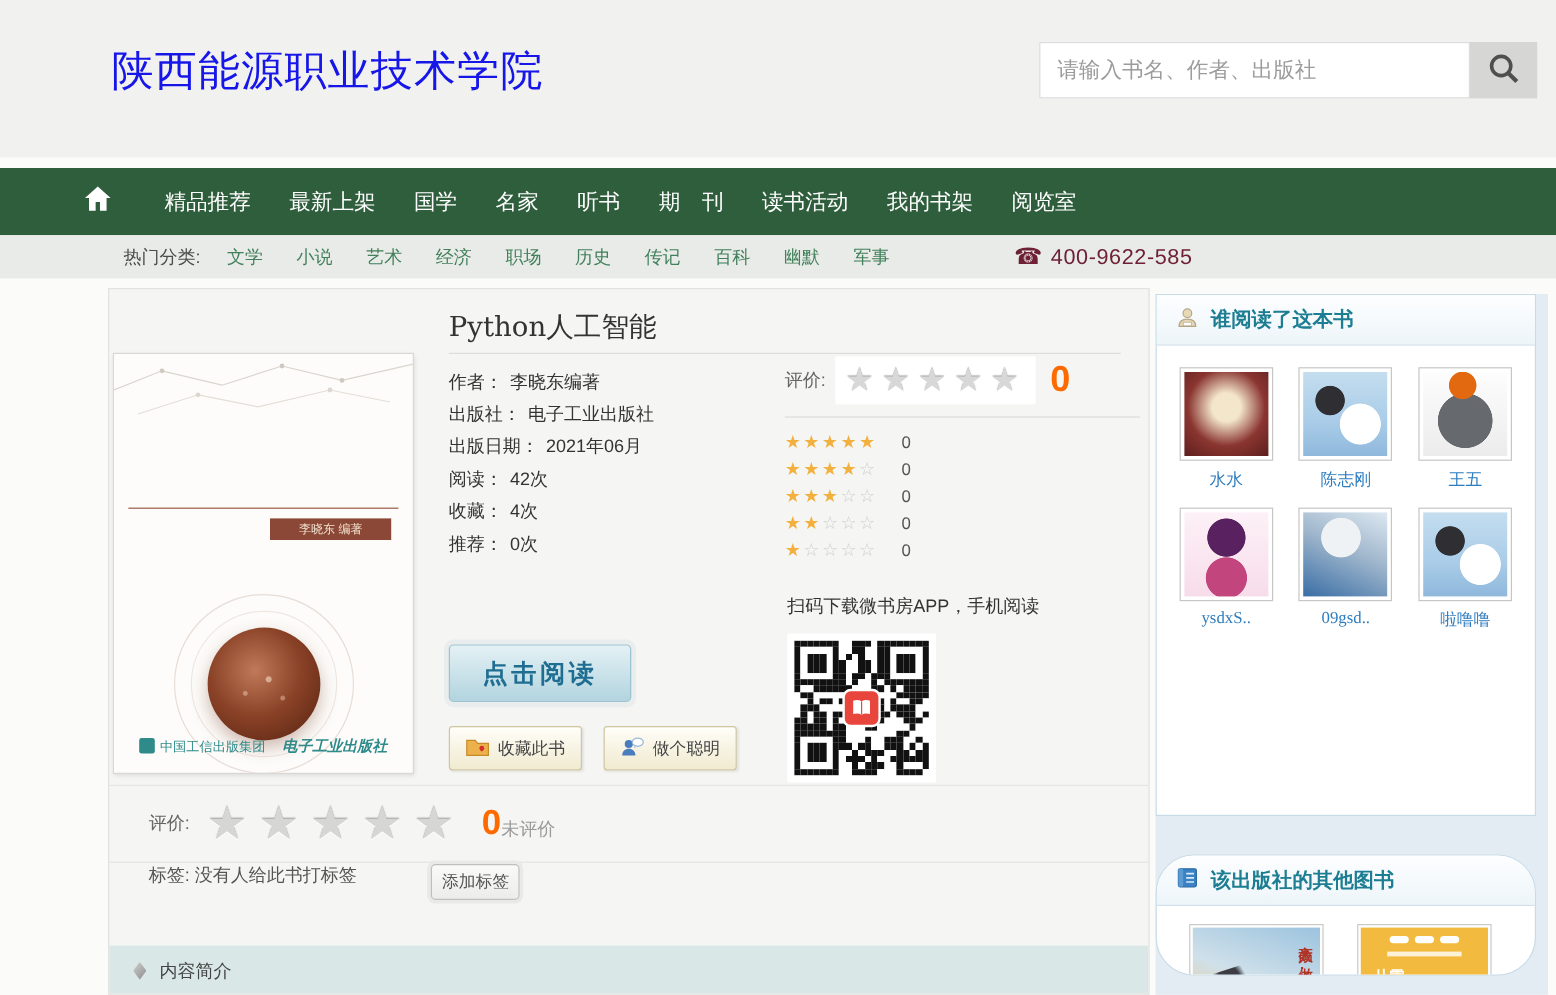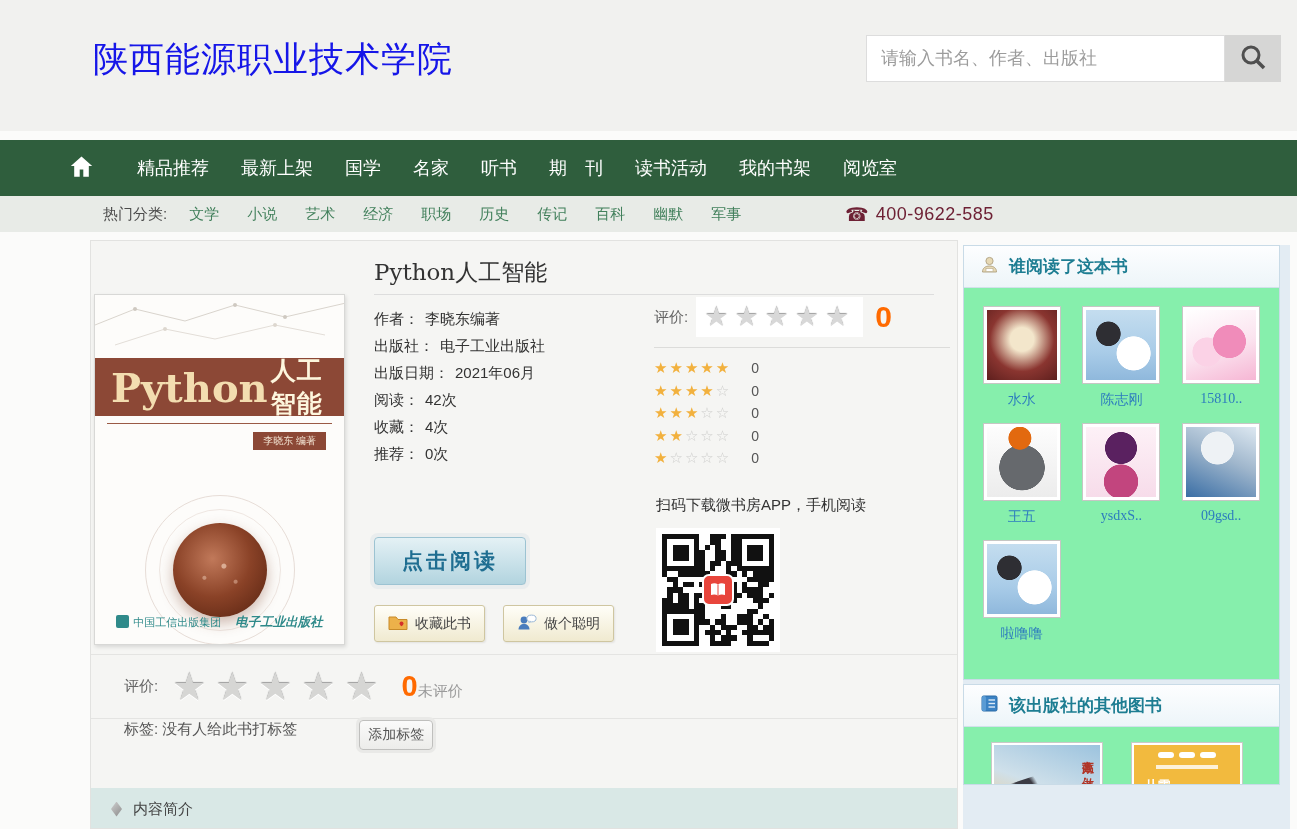--- a/index.html
+++ b/index.html
@@ -41,21 +41,21 @@
   
   .cover { position:absolute; left:3px; top:53px; width:251px; height:351px; background:#fdfcfa;
            border:1px solid #d8d8d6; box-shadow:1px 2px 4px rgba(0,0,0,.12); cursor:pointer; overflow:hidden; }
   .cover-net { position:absolute; top:0; left:0; }
   .cover-band { position:absolute; left:0; top:63px; width:100%; height:58px; background:#8c4836;
                 display:flex; align-items:center; padding-left:16px; }
   .cover-en { font-family:"DejaVu Serif", serif; font-weight:bold; font-size:40px; color:#f3ddb0; }
   .cover-cn { font-size:25px; font-weight:bold; color:#fdf6dd; margin-left:3px; letter-spacing:1px; }
   .cover-rule { position:absolute; left:12px; right:12px; top:128px; border-top:1px solid #9a5a45; }
   .cover-author { position:absolute; right:18px; top:137px; background:#8c4836; color:#f0e0cf;
-                  font-size:10px; padding:2px 10px; }
+                  font-size:10px; padding:2px 24px; }
   .sphere-ring { position:absolute; left:50%; top:200px; transform:translateX(-50%); width:150px; height:150px;
                  border:1px solid #e7ddd7; border-radius:50%; }
   .sphere-ring2 { position:absolute; left:50%; top:214px; transform:translateX(-50%); width:122px; height:122px;
                   border:1px solid #efe7e2; border-radius:50%; }
   .sphere { position:absolute; left:50%; top:228px; transform:translateX(-50%); width:94px; height:94px; border-radius:50%;
             background:radial-gradient(circle at 42% 38%, #c1795a 0%, #8a4227 48%, #53200f 100%);
             box-shadow:0 6px 14px rgba(120,60,35,.35); }
   .sphere::after { content:""; position:absolute; inset:8px; border-radius:50%;
             background:radial-gradient(circle at 55% 45%, rgba(255,230,210,.55) 0 2px, transparent 3px),
                        radial-gradient(circle at 30% 60%, rgba(255,230,210,.4) 0 1.5px, transparent 2.5px),
@@ -117,23 +117,23 @@
                  box-shadow:0 0 0 3px #e9e9e7; padding:5px 8px; font-size:14px; color:#555; cursor:pointer;
                  font-family:"Liberation Sans",sans-serif; }
   .intro-bar { position:absolute; left:0; top:547px; width:100%; height:42px; background:#d9e8e6;
                display:flex; align-items:center; padding-left:20px; gap:11px; }
   .intro-diamond { width:11px; height:15px; background:linear-gradient(135deg,#cfcfcf,#8a8a8a);
                    clip-path:polygon(50% 0,100% 50%,50% 100%,0 50%); }
   .intro-title { font-size:15px; color:#444; }
 
   
   .sidebar { position:absolute; left:963px; top:245px; width:327px; height:584px; background:#e3ecf3; }
-  .side-panel { position:absolute; left:0; width:317px; background:#86efac; border:1px solid #c9dbe7; }
+  .side-panel { position:absolute; left:0; width:317px; background:#ffffff; border:1px solid #c9dbe7; }
   .readers-panel { top:0; height:435px; }
-  .pubbooks-panel { top:439px; height:101px; overflow:hidden; }
+  .pubbooks-panel { top:467px; height:101px; overflow:hidden;border-radius:32px; }
   .panel-head { height:42px; border-bottom:1px solid #d2e1eb; background:linear-gradient(#fdfeff,#edf5f9);
                 display:flex; align-items:center; padding-left:16px; gap:10px; }
   .panel-title { color:#1d7d92; font-weight:bold; font-size:17px; }
   .reader-grid { padding:18px 8px 0; display:grid; grid-template-columns:repeat(3,1fr); row-gap:14px; justify-items:center;font-family:Liberation Serif, serif; }
   .reader-cell { text-align:center; cursor:pointer; }
   .avatar { width:78px; height:78px; background:#fff; border:1px solid #c6c6c4; padding:3px; }
   .avatar > div { width:100%; height:100%; }
   .av0 > div { background:radial-gradient(circle at 50% 42%, #f3e6cb 0 22%, #8a3530 60%, #5d1f1d 100%); }
   .av1 > div, .av6 > div { background:
       radial-gradient(circle at 68% 62%, #fff 0 26%, transparent 27%),
@@ -232,24 +232,20 @@
   <div class="cover">
     <svg class="cover-net" width="251" height="60" viewBox="0 0 251 60">
       <polyline points="0,30 40,14 90,26 140,10 190,22 251,8" fill="none" stroke="#d9d4cd" stroke-width="1"></polyline>
       <polyline points="20,50 70,34 120,44 180,30 230,40" fill="none" stroke="#e3ded8" stroke-width="1"></polyline>
       <circle cx="40" cy="14" r="2" fill="#cfc9c1"></circle>
         <circle cx="140" cy="10" r="2" fill="#cfc9c1"></circle>
       <circle cx="190" cy="22" r="2" fill="#cfc9c1"></circle>
         <circle cx="70" cy="34" r="2" fill="#ddd7cf"></circle>
       <circle cx="180" cy="30" r="2" fill="#ddd7cf"></circle>
     </svg>
-    <div class="cover-band">
-      <span class="cover-en">Python</span>
-      <span class="cover-cn">人工智能</span>
-    </div>
     <div class="cover-rule"></div>
     <div class="cover-author">李晓东  编著</div>
     <div class="sphere-ring"></div>
     <div class="sphere-ring2"></div>
     <div class="sphere"></div>
     <div class="cover-pub">
       <span><span class="pub-logo"></span><span>中国工信出版集团</span></span>
       <span class="pub-name">电子工业出版社</span>
     </div>
   </div>
@@ -803,26 +799,20 @@
         <div class="avatar av0">
             <div></div>
           </div>
         <div class="reader-name">水水</div>
       </div>
       <div class="reader-cell">
         <div class="avatar av1">
             <div></div>
           </div>
         <div class="reader-name">陈志刚</div>
-      </div>
-      <div class="reader-cell">
-        <div class="avatar av2">
-            <div></div>
-          </div>
-        <div class="reader-name">15810..</div>
       </div>
       <div class="reader-cell">
         <div class="avatar av3">
             <div></div>
           </div>
         <div class="reader-name">王五</div>
       </div>
       <div class="reader-cell">
         <div class="avatar av4">
             <div></div>

